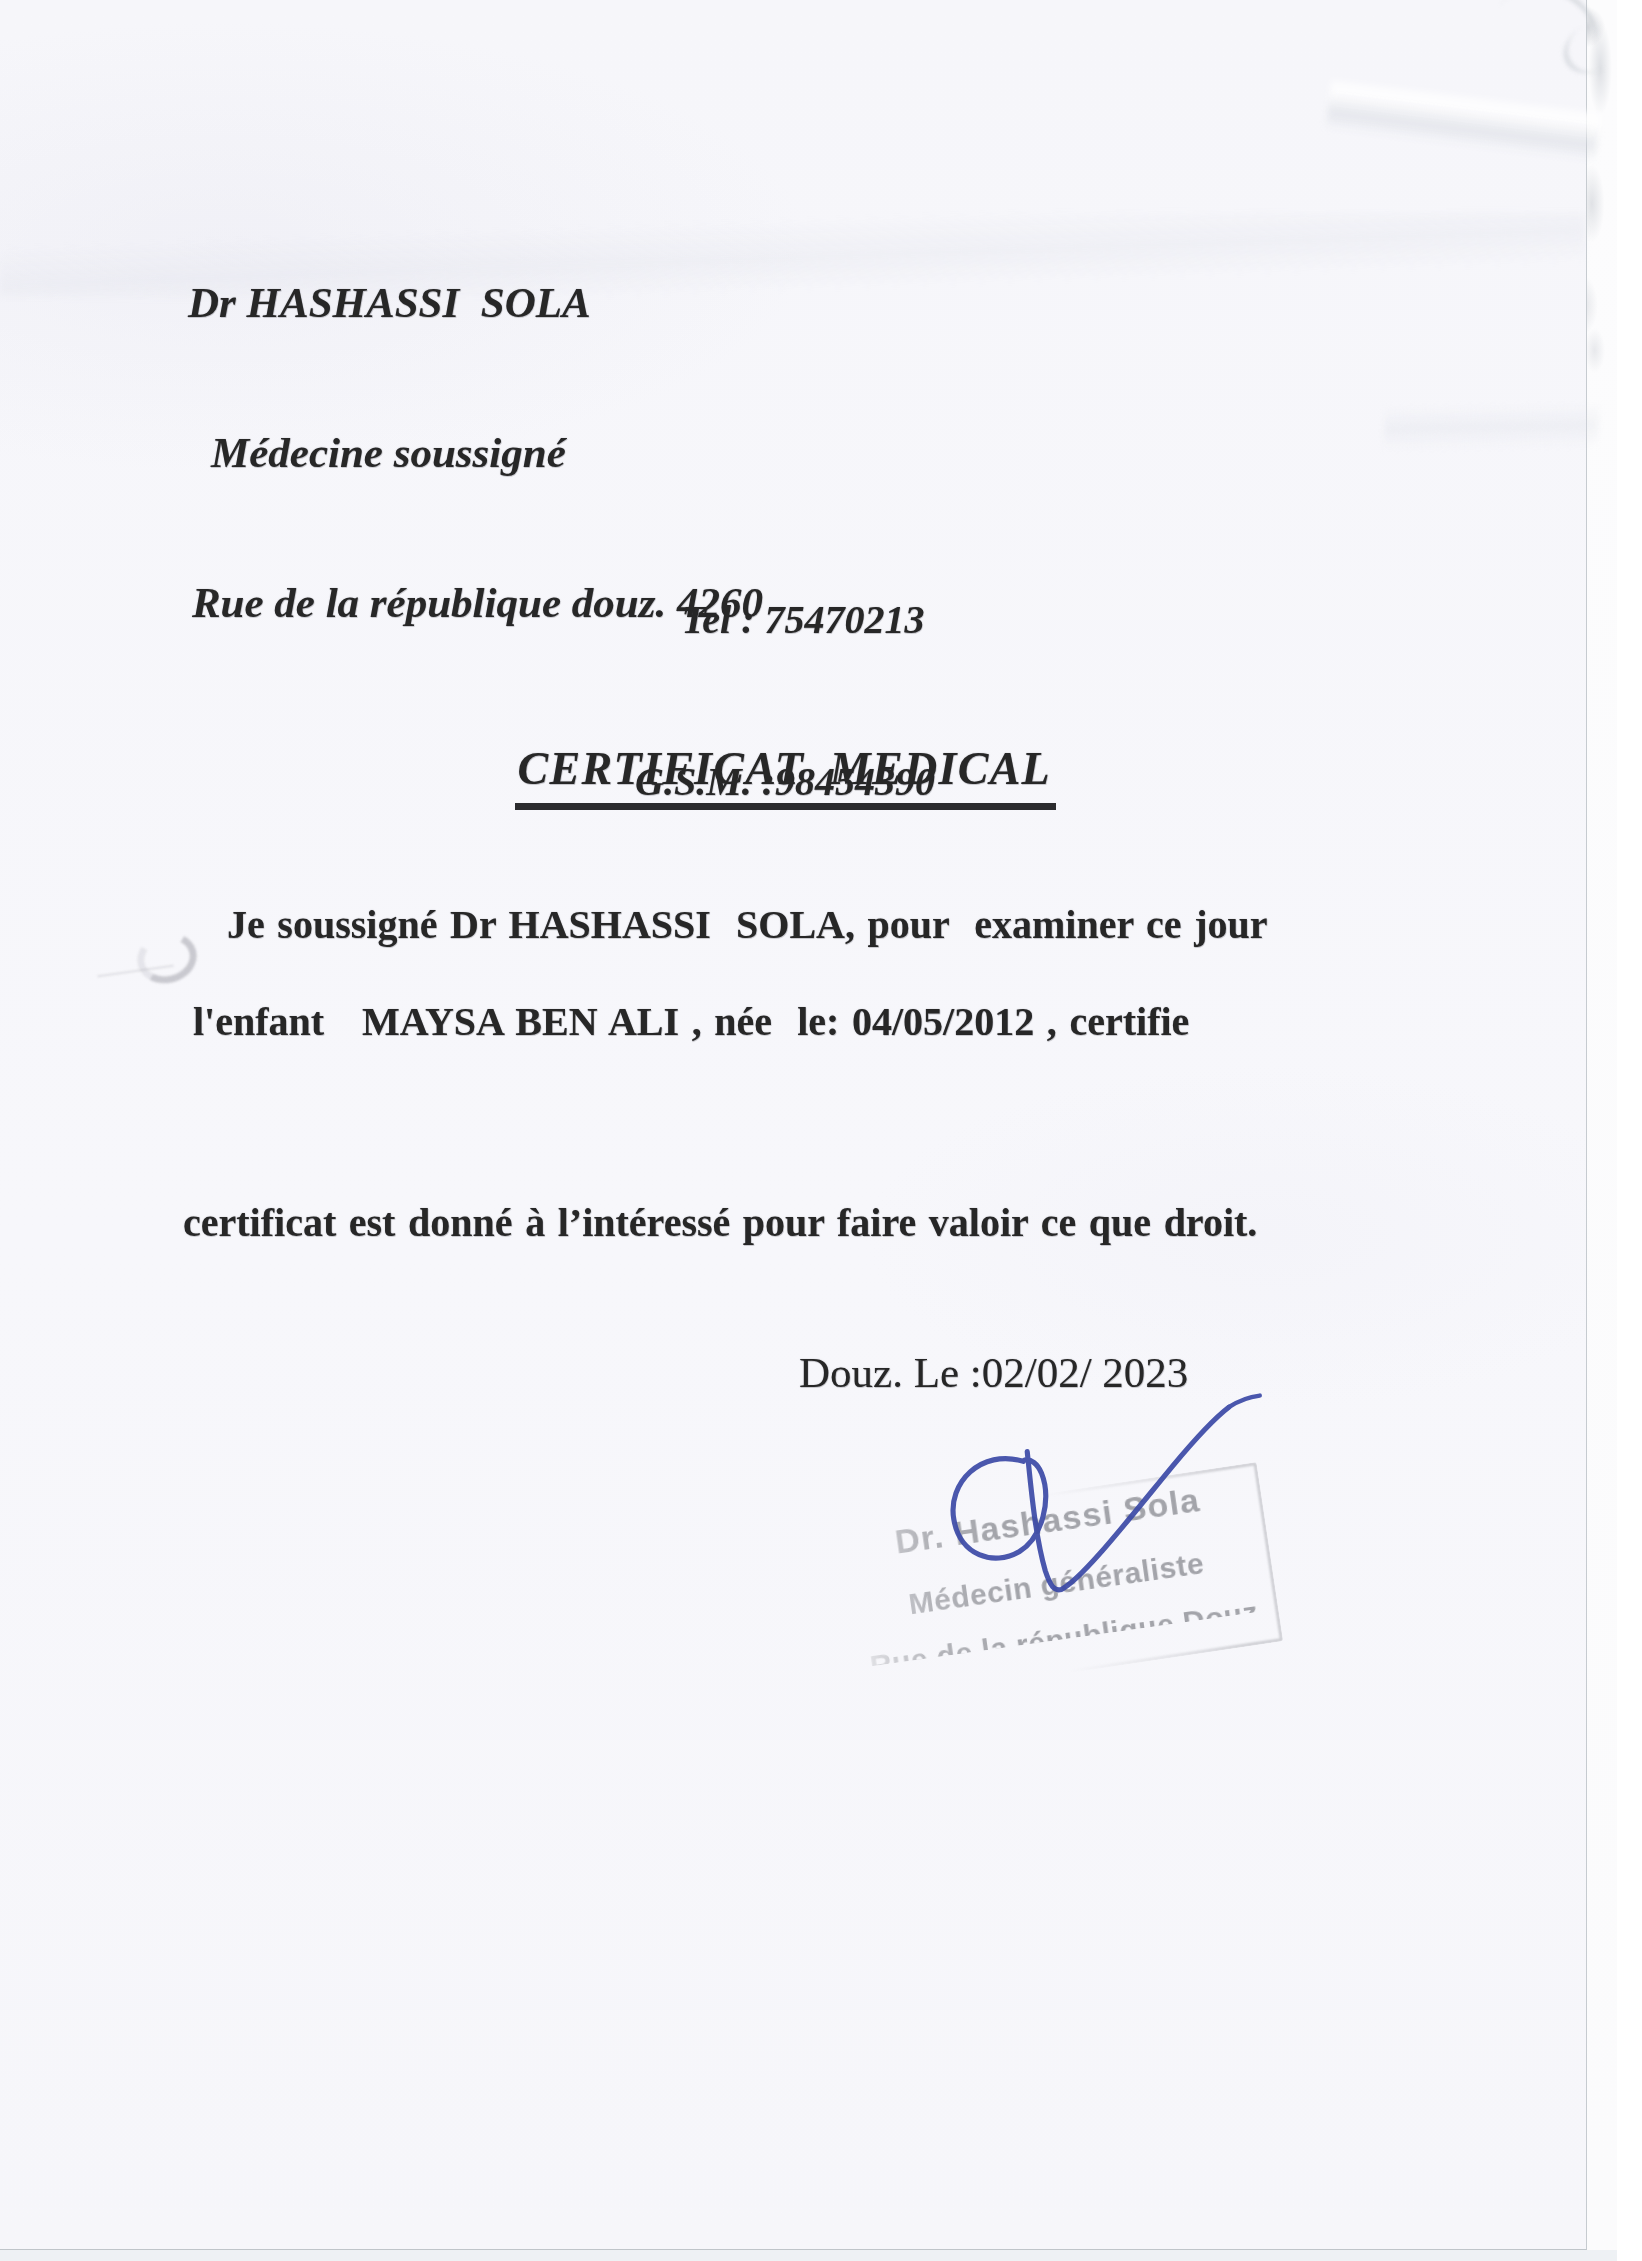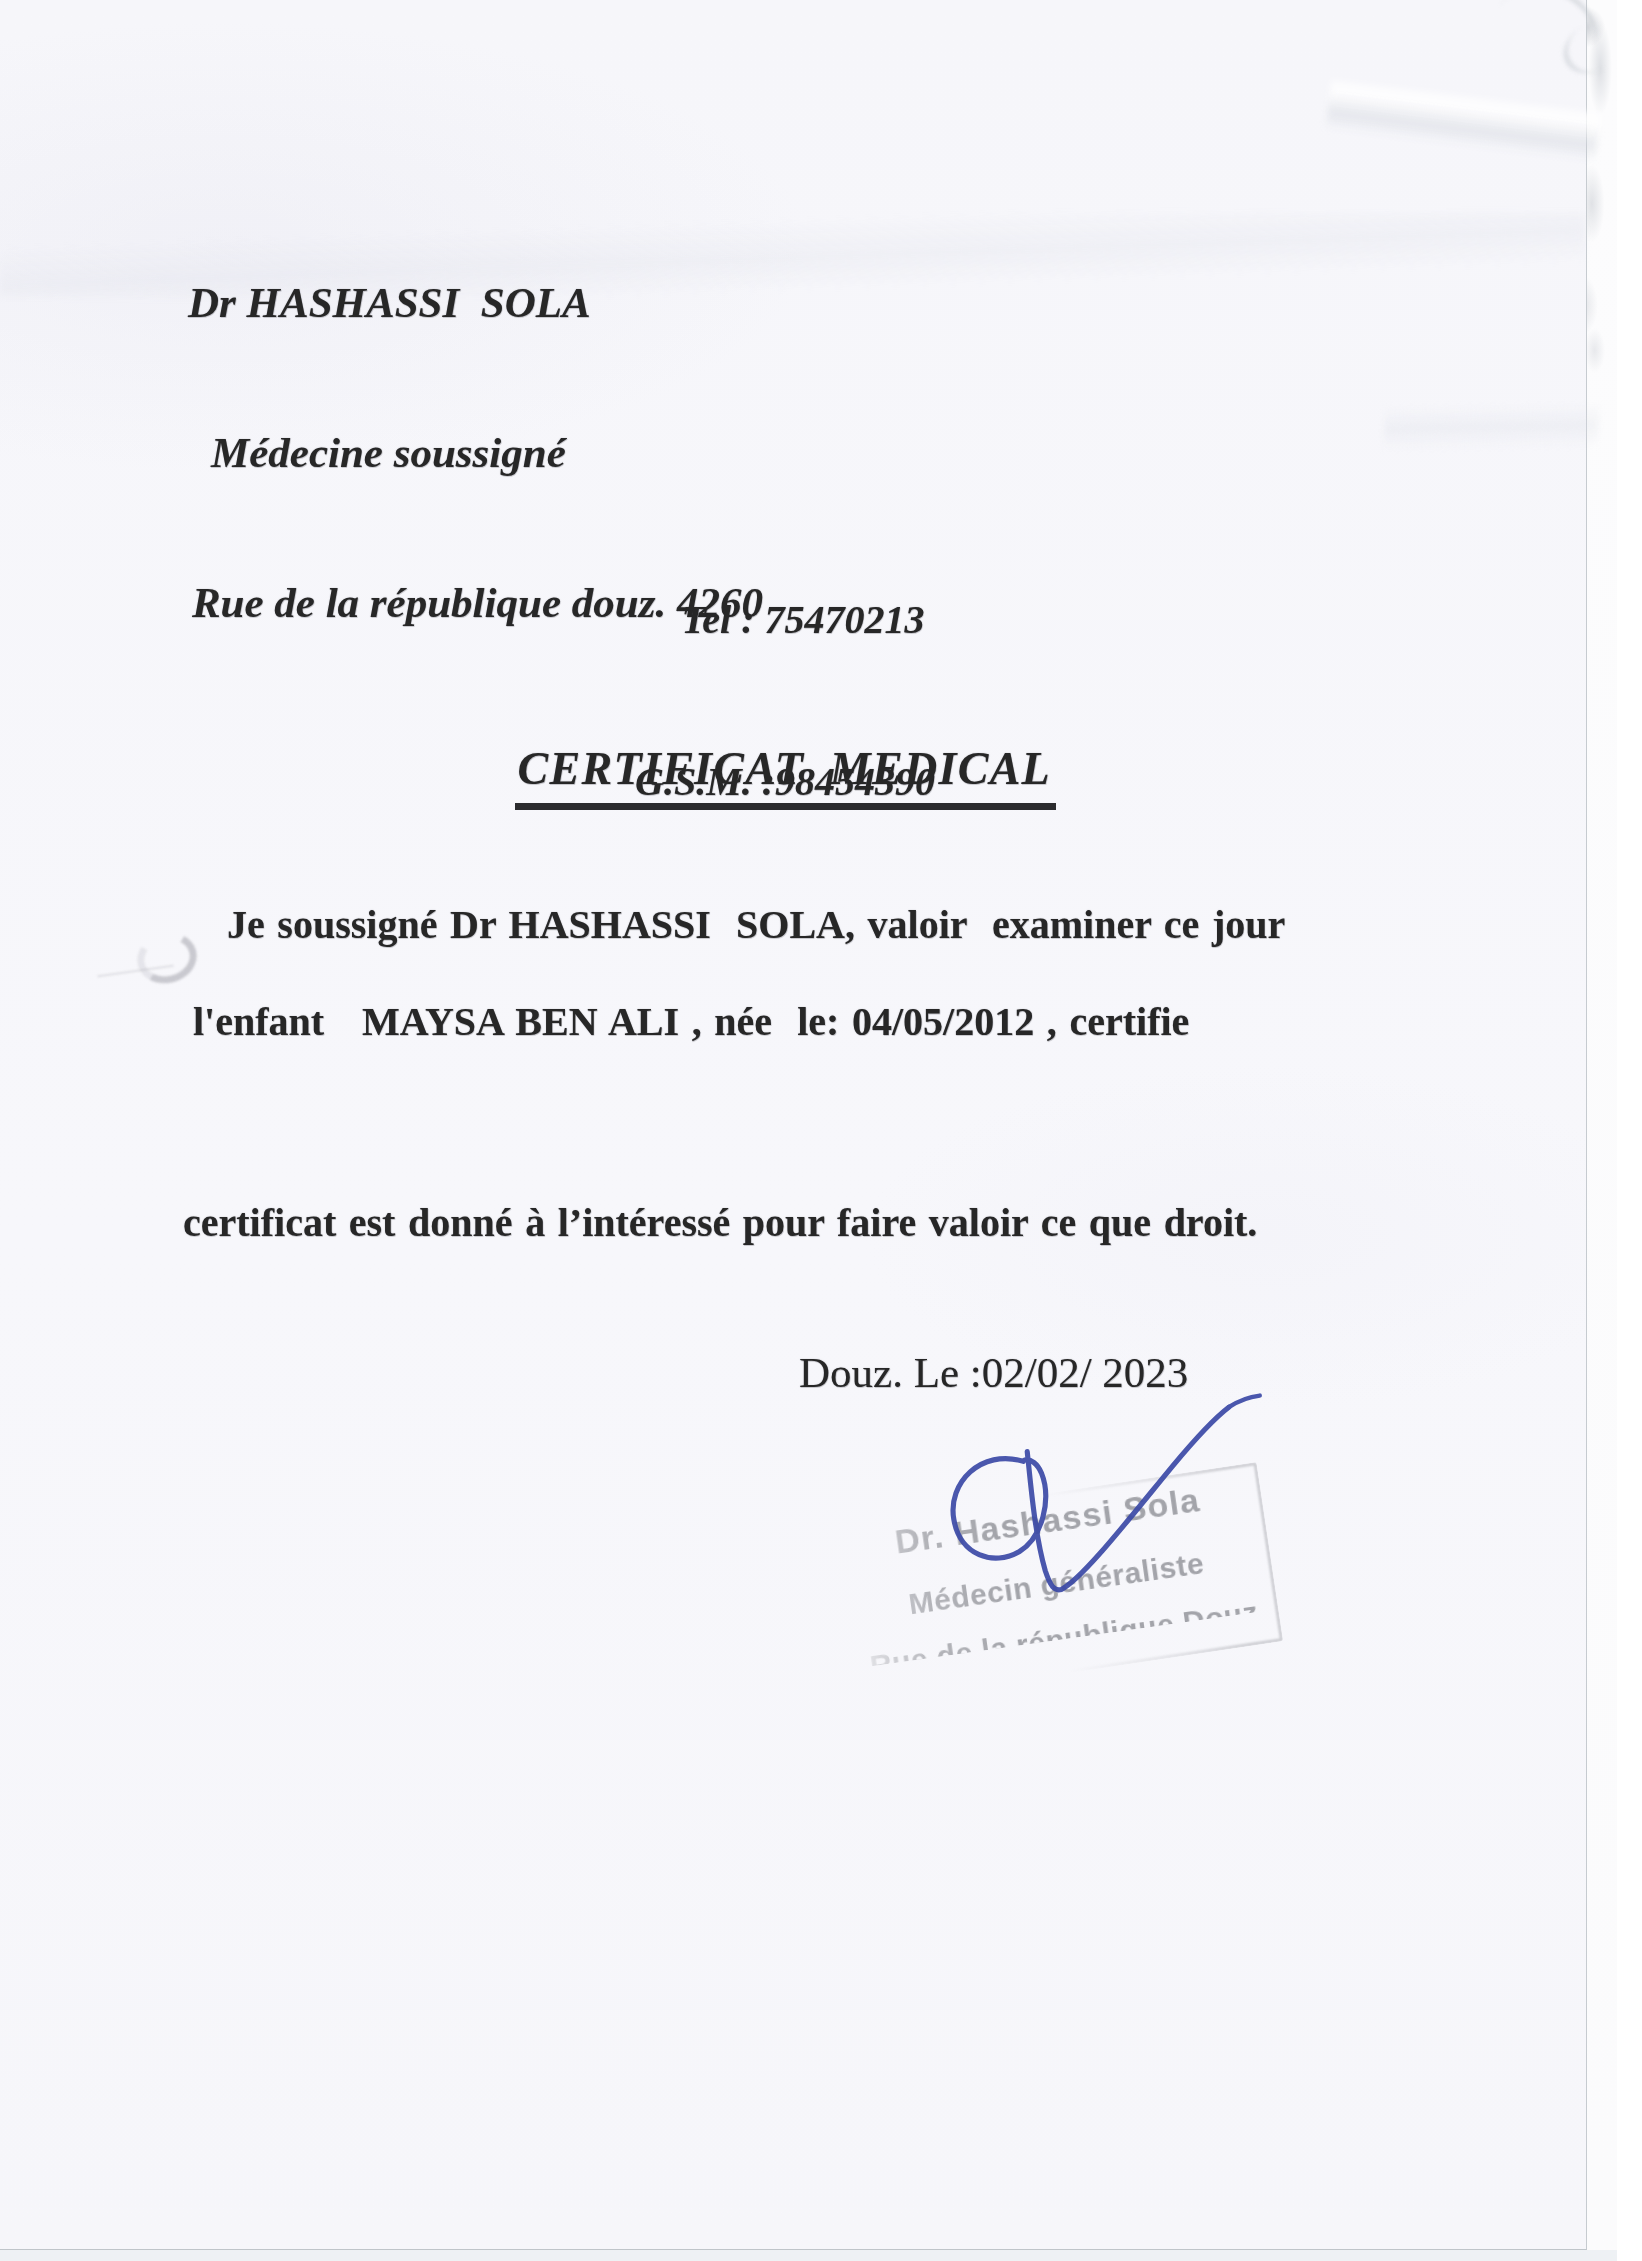--- a/index.html
+++ b/index.html
@@ -147,21 +147,21 @@
     <div class="l3">Rue de la république douz. 4260</div>
   </div>
 
   <div class="contact ink">
     <div class="tel">Tel : 75470213</div>
     <div class="gsm">G.S.M. :98454390</div>
   </div>
 
   <h1 class="title ink">CERTIFICAT  MEDICAL</h1>
 
-  <div class="bodyline bl1 ink">Je soussigné Dr HASHASSI  SOLA, valoir  examiner ce jour</div>
+  <div class="bodyline bl1 ink">Je soussigné Dr HASHASSI  SOLA, pour  examiner ce jour</div>
   <div class="bodyline bl2 ink">l'enfant   MAYSA BEN ALI , née  le: 04/05/2012 , certifie</div>
   <div class="bodyline bl4 ink">certificat est donné à l’intéressé pour faire valoir ce que droit.</div>
 
   <div class="dateline ink">Douz. Le :02/02/ 2023</div>
 
   <div class="stamp-frame"></div>
 
   <div class="stamp">
     <div class="s1">Dr. Hashassi Sola</div>
     <div class="s2">Médecin généraliste</div>

